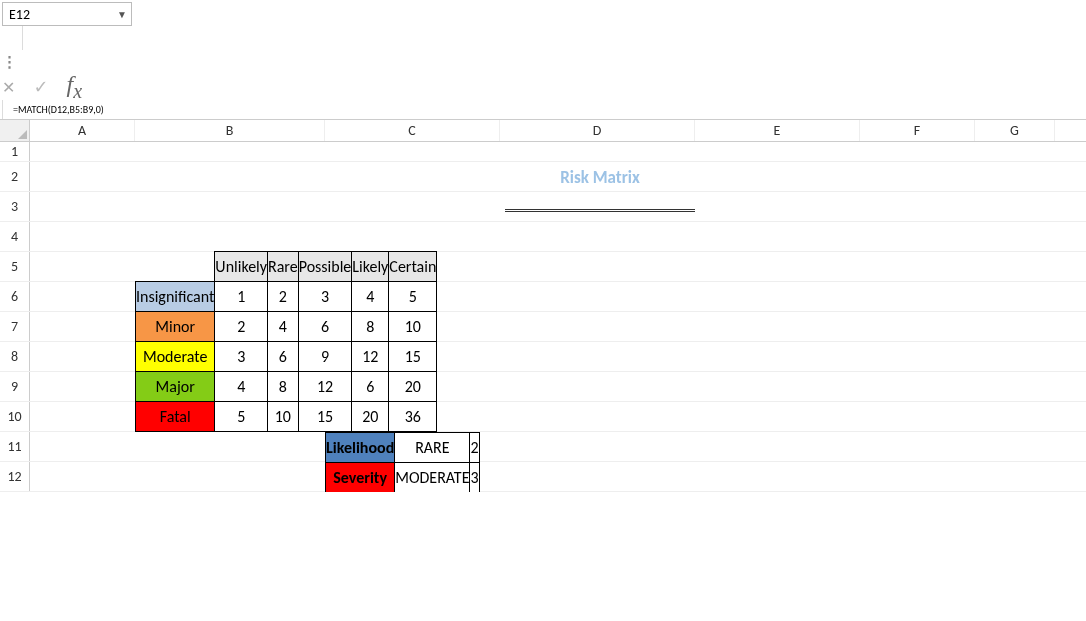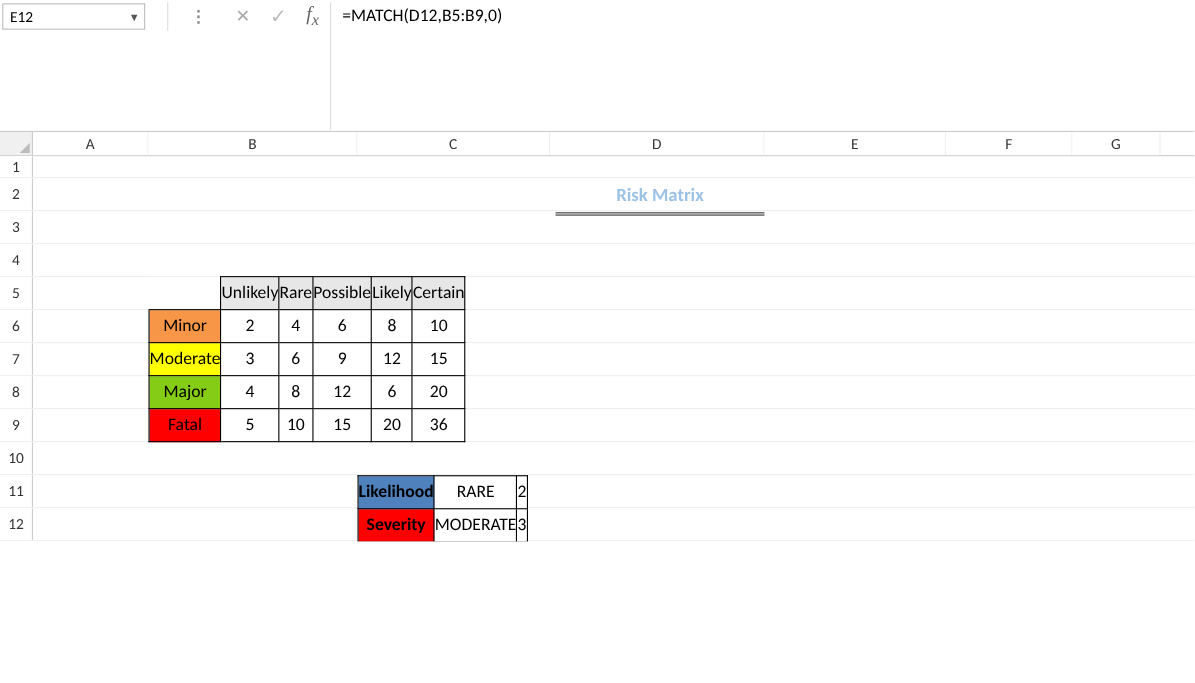--- a/index.html
+++ b/index.html
@@ -10,20 +10,21 @@
       color: #000;
       width: 1086px;
     }
     
     .top-bar {
       display: flex;
       align-items: flex-start;
       border-bottom: 1px solid #ccc;
       padding: 2px 0 0 2px;
       height: 120px;
+      flex-direction: column;
     }
     .name-box-wrap {
       display: flex;
       align-items: center;
       height: 26px;
     }
     .name-box {
       width: 130px;
       height: 24px;
       border: 1px solid #bcbcbc;
@@ -57,37 +58,37 @@
       display: flex;
       align-items: center;
       height: 26px;
       gap: 18px;
       padding-right: 10px;
       color: #999;
     }
     .fx-label {
       font-family: "Cambria Math", Georgia, serif;
       font-style: italic;
-      font-size: 18px;
+      font-size: 24px;
       color: #666;
     }
     .fx-cancel {
       font-size: 16px;
       color: #aaa;
     }
     .fx-enter {
       font-size: 18px;
       color: #bbb;
     }
     .formula-area {
       flex: 1;
       border-left: 1px solid #dcdcdc;
       height: 116px;
       padding: 3px 10px;
-      font-size: 16px;
+      font-size: 10px;
       display: flex;
       align-items: flex-start;
     }
     
     .grid {
       position: relative;
     }
     .col-headers {
       display: flex;
       height: 22px;
@@ -151,21 +152,21 @@
     .risk-title {
       position: absolute;
       left: 475px;
       top: 25px;
       width: 190px;
       text-align: center;
       color: #9cc2e5;
       font-weight: bold;
       font-size: 17px;
       border-bottom: 3px double #333;
-      padding-bottom: 5px;
+      padding-bottom: 21px;
     }
     
     .matrix {
       position: absolute;
       left: 105px;
       top: 109px;
       border-collapse: collapse;
       font-size: 16px;
     }
     .matrix td, .matrix th {
@@ -289,20 +290,28 @@
         <tbody>
             <tr>
           <td class="blank-corner w-B"></td>
           <th class="hdr w-C">Unlikely</th>
           <th class="hdr w-D">Rare</th>
           <th class="hdr w-E">Possible</th>
           <th class="hdr w-F">Likely</th>
           <th class="hdr w-G">Certain</th>
         </tr>
         <tr>
+          <td class="sev-ins">Insignificant</td>
+          <td class="val">1</td>
+          <td class="val">2</td>
+          <td class="val">3</td>
+          <td class="val">4</td>
+          <td class="val">5</td>
+        </tr>
+        <tr>
           <td class="sev-min">Minor</td>
           <td class="val">2</td>
           <td class="val">4</td>
           <td class="val">6</td>
           <td class="val">8</td>
           <td class="val">10</td>
         </tr>
         <tr>
           <td class="sev-mod">Moderate</td>
           <td class="val">3</td>

